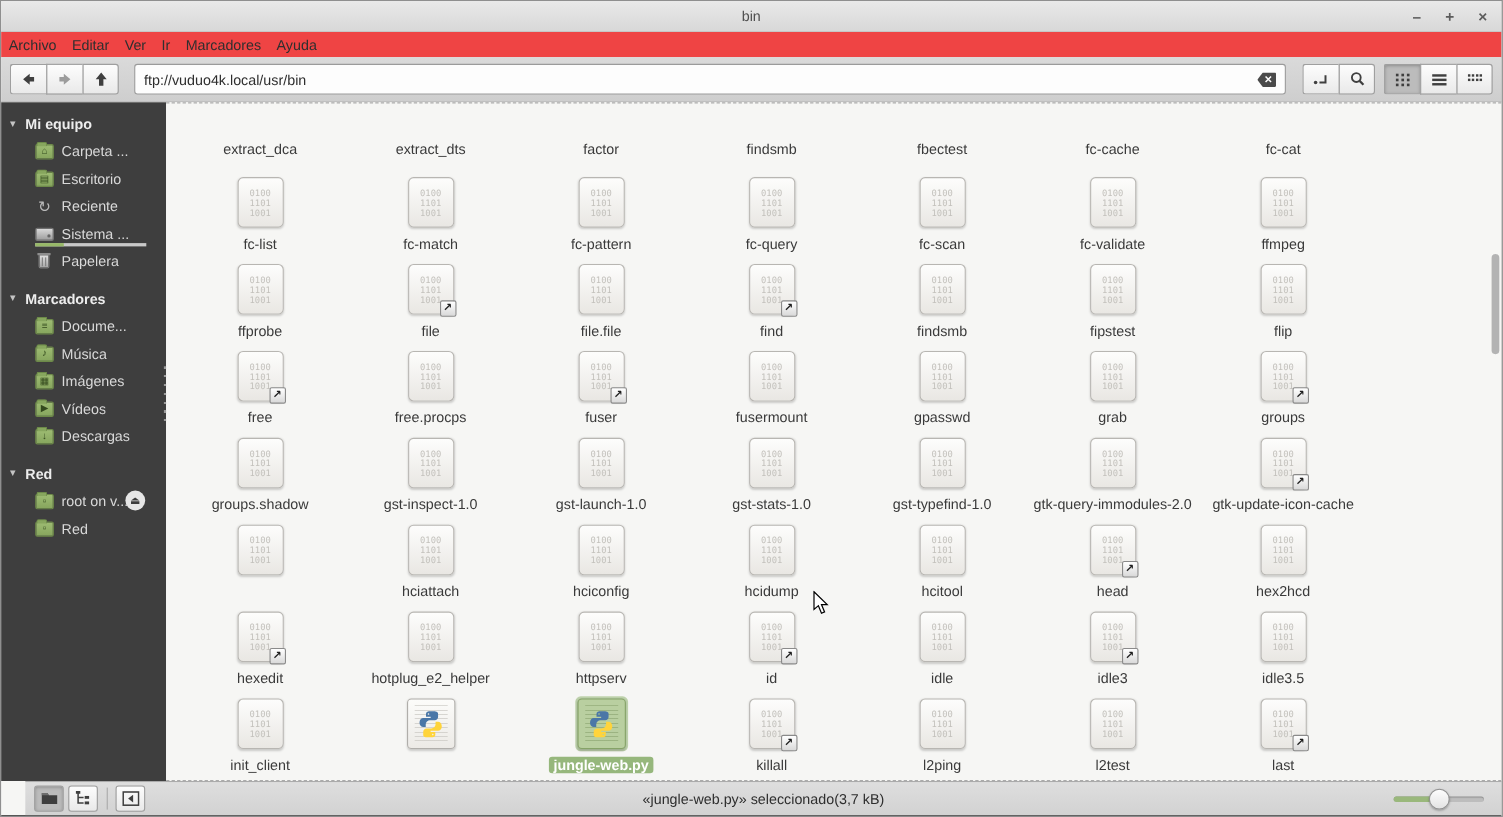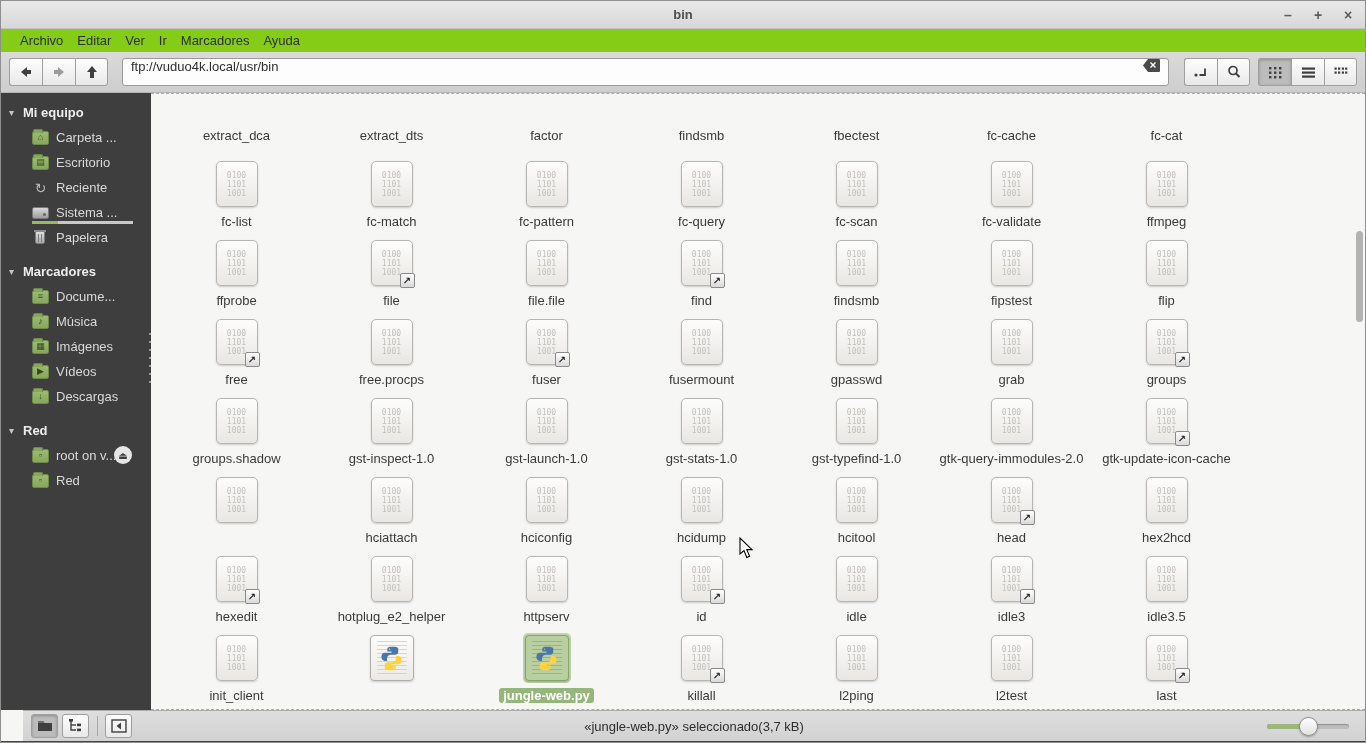--- a/index.html
+++ b/index.html
@@ -3,38 +3,38 @@
 <meta charset="utf-8">
 <style>
   html,body{margin:0;padding:0;background:#555;}
   *{box-sizing:border-box;}
   .window{position:relative;width:1366px;height:743px;background:#f6f6f4;
     font-family:"Liberation Sans","DejaVu Sans",sans-serif;font-size:13px;color:#333;
     border:1px solid #8f8f8f;overflow:hidden;}
   
   .titlebar{height:28px;background:linear-gradient(#e9e9e9,#d8d8d8);border-bottom:1px solid #c2c2c2;
     position:relative;display:flex;align-items:center;justify-content:center;}
-  .title{font-weight:bold;color:#4f4f4f;}
+  .title{font-weight:normal;color:#4f4f4f;}
   .win-controls{position:absolute;right:10px;top:0;height:28px;display:flex;align-items:center;gap:16px;color:#5c5c5c;font-size:14px;}
   .win-controls span{cursor:default;width:14px;text-align:center;font-weight:bold;}
   
-  .menubar{height:23px;background:#84cc16;display:flex;align-items:center;padding-left:12px;}
+  .menubar{height:23px;background:#ef4444;display:flex;align-items:center;padding-left:0;}
   .menubar span{padding:2px 7px;color:#2f2f2f;}
   
   .toolbar{height:41px;background:linear-gradient(#dadada,#cecece);border-bottom:1px solid #b5b5b5;
     display:flex;align-items:center;padding:0 8px;}
   .btn{height:28px;background:linear-gradient(#fdfdfd,#e9e9e9);border:1px solid #9f9f9f;
     display:flex;align-items:center;justify-content:center;}
   .btn.active{background:#bcbcbc;box-shadow:inset 0 1px 3px rgba(0,0,0,.25);}
   .btn-group{display:flex;}
   .btn-group .btn{border-right-width:0;width:33px;}
   .btn-group .btn:first-child{border-radius:3px 0 0 3px;}
   .btn-group .btn:last-child{border-right-width:1px;border-radius:0 3px 3px 0;}
   .location-entry{flex:1;height:28px;margin-left:14px;margin-right:15px;background:#fdfdfd;
-    border:1px solid #9b9b9b;border-radius:3px;display:flex;padding:0 8px;color:#2e2e2e;}
+    border:1px solid #9b9b9b;border-radius:3px;display:flex;align-items:center;padding:0 8px;color:#2e2e2e;}
   .location-entry .loc-text{flex:1;white-space:nowrap;overflow:hidden;}
   .toolbar .btn-group + .btn-group{margin-left:8px;}
   
   .body{display:flex;height:617px;}
   .sidebar{width:150px;background:var(--sidebar-bg,#3e3e3e);color:#d9d9d9;padding-top:7px;flex:none;position:relative;}
   .side-header{display:flex;align-items:center;font-weight:bold;color:#ededed;height:25px;padding-left:8px;}
   .side-header .tri{width:14px;font-size:10px;color:#c4c4c4;}
   .side-item{display:flex;align-items:center;height:25px;padding-left:31px;position:relative;}
   .side-item .s-icon{width:17px;height:14px;margin-right:7px;flex:none;position:relative;}
   .side-item .s-label{white-space:nowrap;overflow:hidden;}

